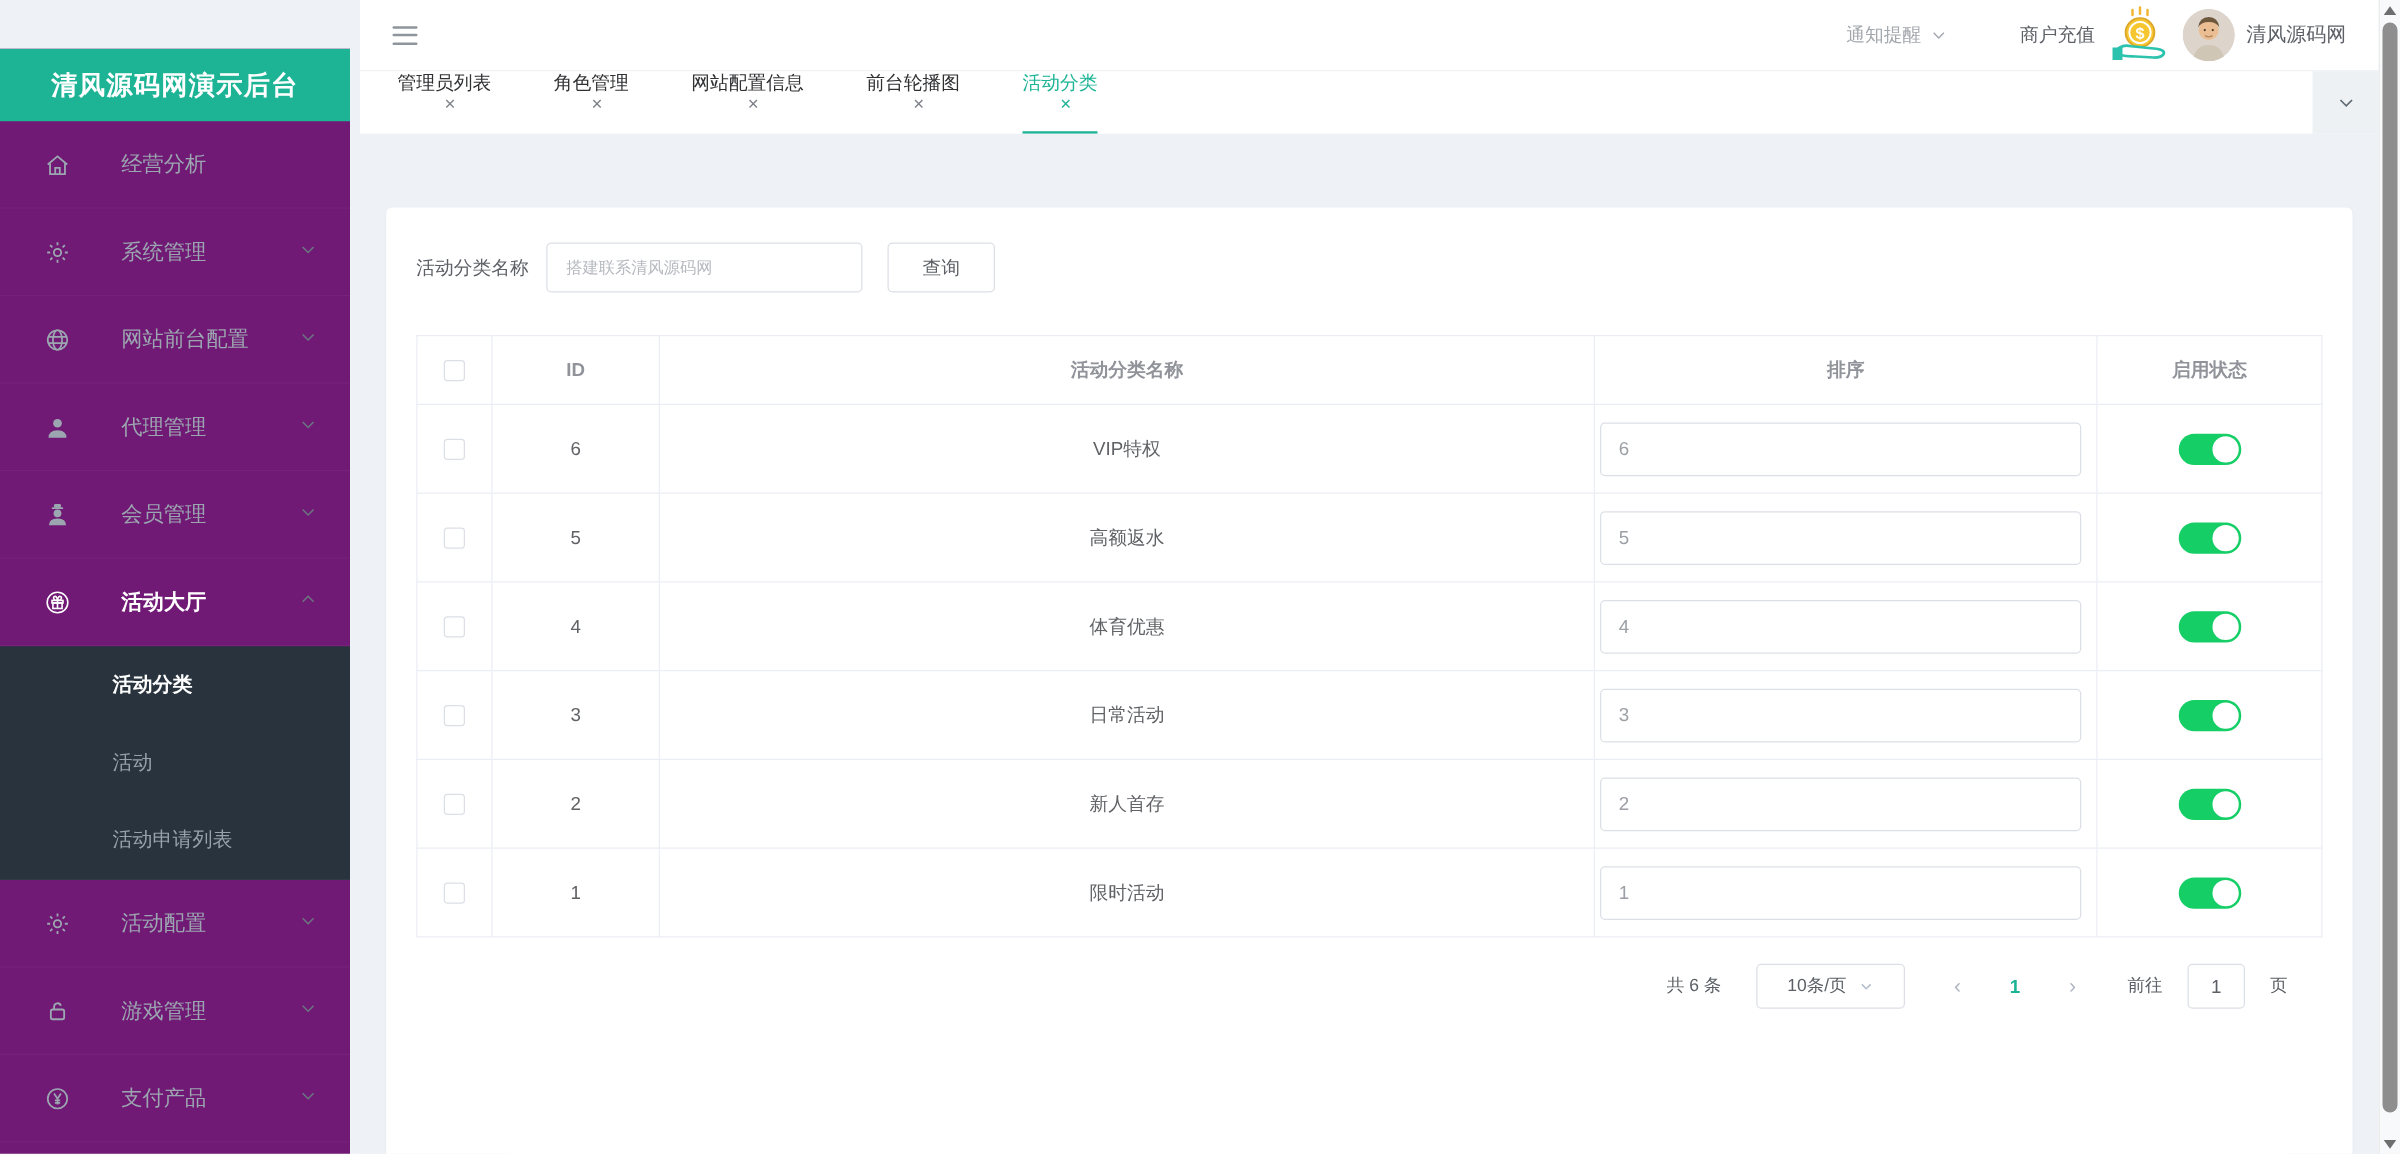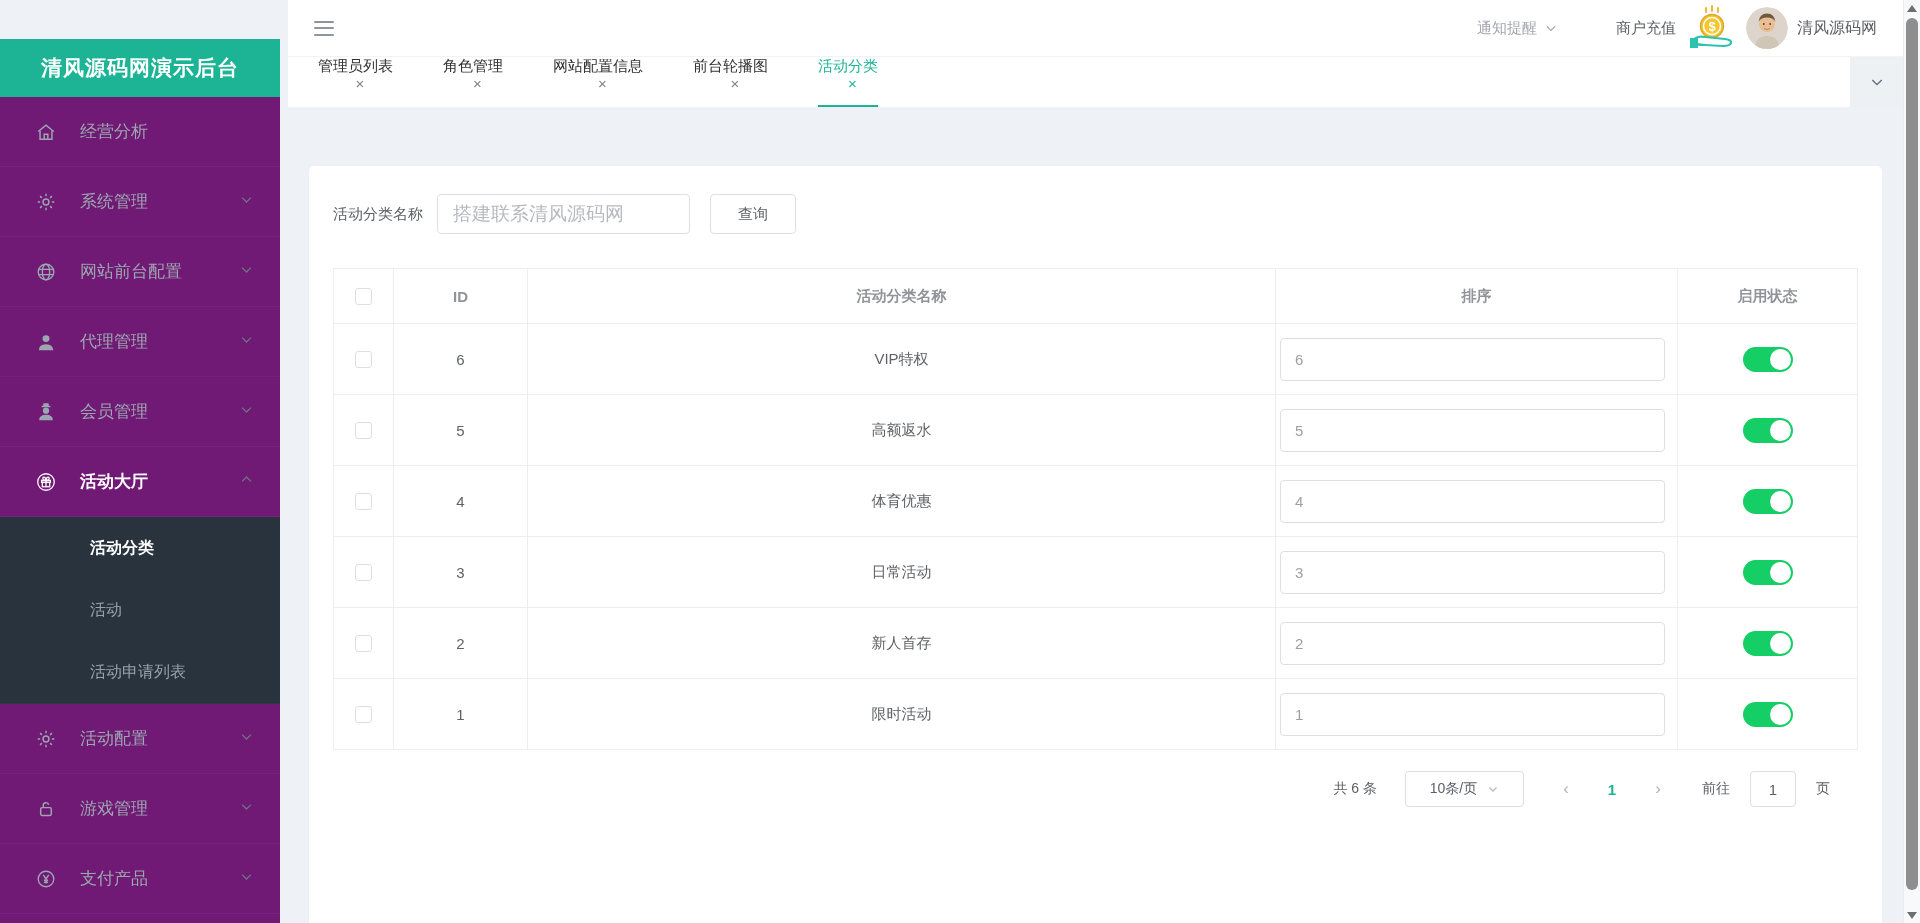--- a/index.html
+++ b/index.html
@@ -6,21 +6,21 @@
   html,body { width:1920px; height:923px; overflow:hidden; }
   body {
     font-family:"Liberation Sans","DejaVu Sans",sans-serif;
     background:#eef1f5; position:relative; color:#606266;
   }
   
   .sidebar { position:absolute; left:0; top:0; width:280px; height:923px; background:#701a75; overflow:hidden; z-index:5;margin-top:39px; }
   .logo { height:58px; background:#1db496; color:#fff; font-size:21px; font-weight:bold;
           display:flex; align-items:center; justify-content:center; letter-spacing:1px; }
   .menu-item { height:70px; display:flex; align-items:center; padding:0 26px 0 34px;
-               color:#9ca6b0; cursor:pointer; position:relative; border-bottom:1px solid rgba(255,255,255,0.035); }
+               color:#9ca6b0; cursor:pointer; position:relative; border-bottom:1px solid rgba(255,255,255,0.035);gap:17px; }
   .menu-item .mi-icon { width:24px; height:24px; display:flex; align-items:center; justify-content:center; }
   .menu-item .mi-icon svg { width:22px; height:22px; }
   .menu-item .mi-label { margin-left:22px; font-size:17px; flex:1; }
   .menu-item .mi-chev svg { width:15px; height:15px; }
   .menu-item .mi-chev.up svg { transform:rotate(180deg); }
   .menu-item.active { color:#ffffff; }
   .menu-item.active .mi-label { font-weight:bold; }
   .submenu { background:#28333e; border-bottom:1px solid rgba(255,255,255,0.035); }
   .submenu-item { height:62px; display:flex; align-items:center; padding-left:90px;
                   color:#97a1ab; font-size:16px; cursor:pointer; }
@@ -49,21 +49,21 @@
   .tab-overflow { position:absolute; right:0; top:0; width:53px; height:100%; background:#edf1f4;
                   display:flex; align-items:center; justify-content:center; cursor:pointer; }
   .tab-overflow svg { width:16px; height:16px; }
   
   .content { position:absolute; left:288px; top:107px; width:1615px; height:816px; background:#eef1f5; }
   .card { position:absolute; left:21px; top:19px; width:1573px; height:779px; background:#fff;
           border-radius:5px; padding:28px 24px 0 24px; box-shadow:0 1px 3px rgba(0,0,0,0.03);margin-top:40px; }
   .search-row { display:flex; align-items:center; }
   .search-label { font-size:15px; color:#5c6066; margin-right:14px; }
   .search-input { width:253px; height:40px; border:1px solid #dcdfe6; border-radius:4px;
-                  padding:0 15px; font-size:19px; color:#b6b9bf; outline:none;
+                  padding:0 15px; font-size:13px; color:#b6b9bf; outline:none;
                   font-family:"Liberation Sans","DejaVu Sans",sans-serif; }
   .query-btn { margin-left:20px; width:86px; height:40px; background:#fff; border:1px solid #dcdfe6;
                border-radius:4px; font-size:15px; color:#5c6066; cursor:pointer;
                font-family:"Liberation Sans","DejaVu Sans",sans-serif; }
   
   table.grid { width:100%; border-collapse:collapse; margin-top:34px; table-layout:fixed; }
   table.grid th, table.grid td { border:1px solid #ebeef5; text-align:center; background:#fff; }
   table.grid th { height:55px; color:#909399; font-size:15px; font-weight:bold; }
   table.grid td { height:71px; color:#606266; font-size:15px; }
   .checkbox { display:inline-block; width:17px; height:17px; border:1px solid #dcdfe6;

